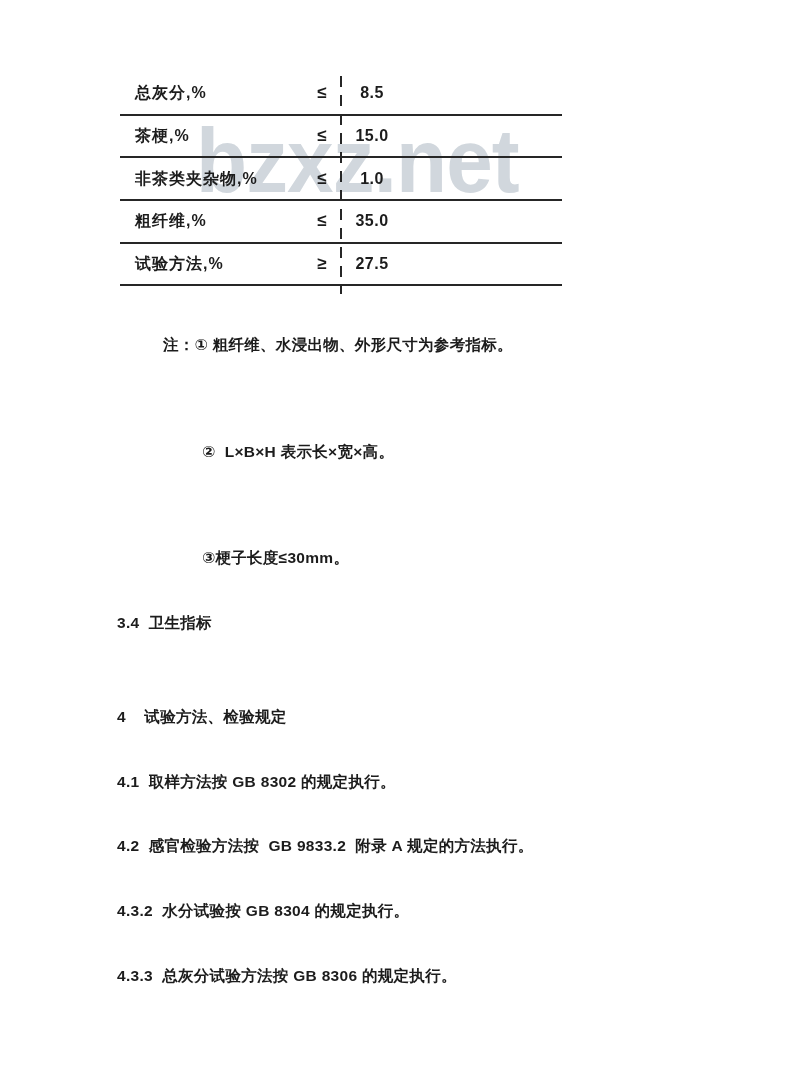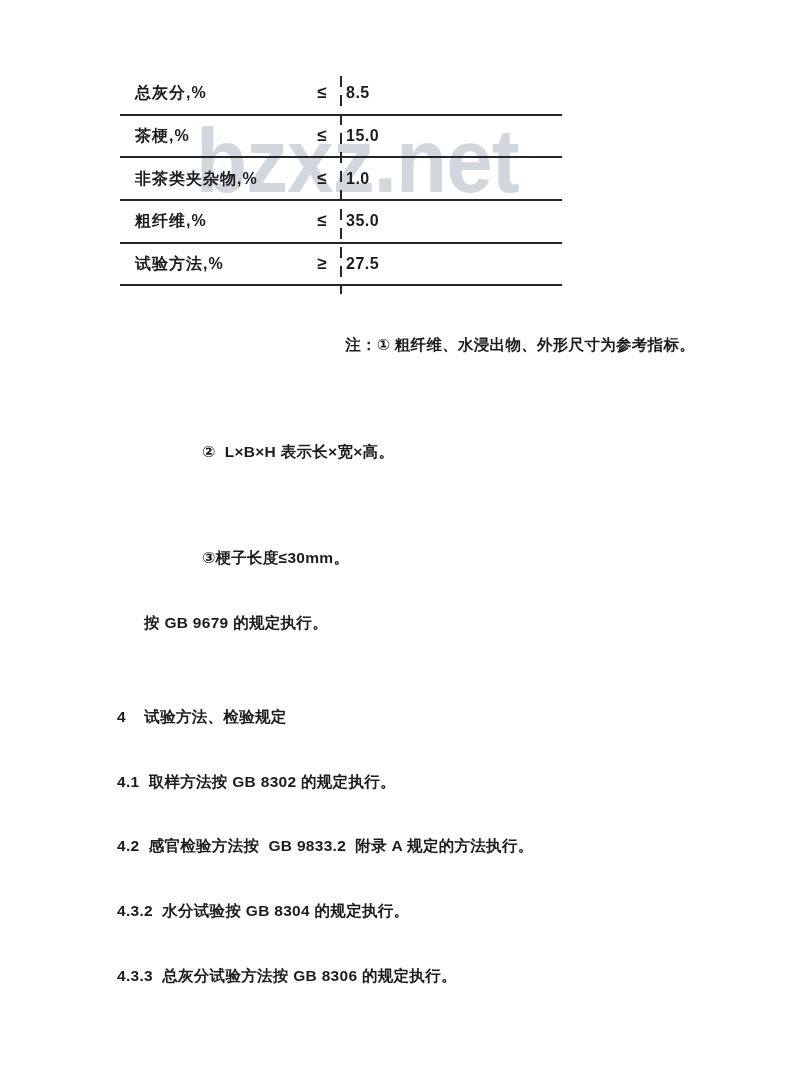--- a/index.html
+++ b/index.html
@@ -20,35 +20,35 @@
     user-select:none;
   }
   
   .tbl{
     position:absolute;left:120px;top:73px;width:442px;z-index:1;
     font-size:16px;font-weight:bold;
   }
   .trow{position:relative;height:40.7px;border-bottom:2.2px solid #262626;}
   .tlabel{position:absolute;left:15px;top:50%;transform:translateY(-50%);letter-spacing:1px;}
   .tsym{position:absolute;left:186px;width:32px;text-align:center;top:50%;transform:translateY(-50%);font-size:17px;}
-  .tval{position:absolute;left:226px;width:52px;text-align:left;top:50%;transform:translateY(-50%);letter-spacing:0.5px;}
+  .tval{position:absolute;left:226px;width:52px;text-align:center;top:50%;transform:translateY(-50%);letter-spacing:0.5px;}
   .vline{
     position:absolute;left:220px;top:3px;bottom:-8px;width:2.2px;
     background:repeating-linear-gradient(to bottom,#262626 0 11px,transparent 11px 19px);
     z-index:2;
   }
   
   .doc{
     position:absolute;left:117px;top:291px;width:578px;z-index:1;
     font-size:15.5px;line-height:21.55px;font-weight:bold;
     white-space:pre;letter-spacing:0.3px;
   }
   .doc>div{height:21.55px;}
   .ind{padding-left:27px;}
-  .note1{padding-left:46px;text-align:right;}
+  .note1{padding-left:46px;}
   .note23{padding-left:85px;margin-top:42px;}
   .g16{margin-top:8px;}
 </style>
 </head>
 <body>
 
 <div class="page">
 
   <div class="watermark">bzxz.net</div>
 
@@ -78,21 +78,21 @@
       <span class="tlabel">试验方法,%</span>
       <span class="tsym">≥</span>
       <span class="tval">27.5</span>
     </div>
   </div>
 
   <div class="doc">
     <div class="note1">注：① 粗纤维、水浸出物、外形尺寸为参考指标。</div>
     <div class="note23">②  L×B×H 表示长×宽×高。</div>
     <div class="note23">③梗子长度≤30mm。</div>
-    <div class="ind">按 GB 9679 的规定执行。</div>
+    <div>3.4  卫生指标</div>
 
     <div class="g16">4    试验方法、检验规定</div>
     <div>4.1  取样方法按 GB 8302 的规定执行。</div>
     <div>4.2  感官检验方法按  GB 9833.2  附录 A 规定的方法执行。</div>
     <div>4.3.2  水分试验按 GB 8304 的规定执行。</div>
     <div>4.3.3  总灰分试验方法按 GB 8306 的规定执行。</div>
     
     
     
     

